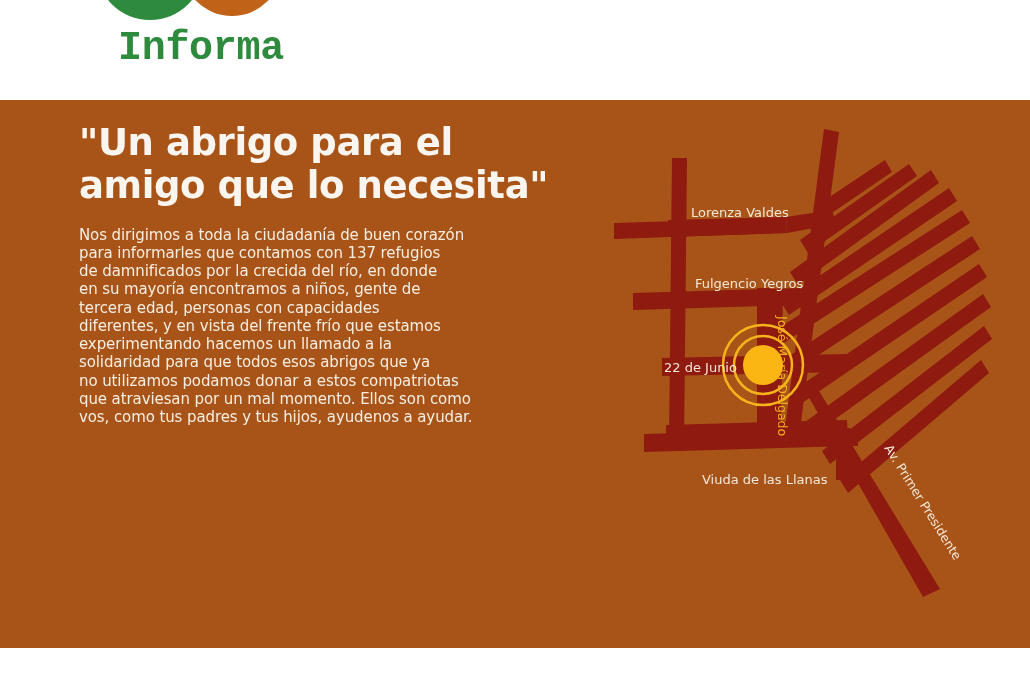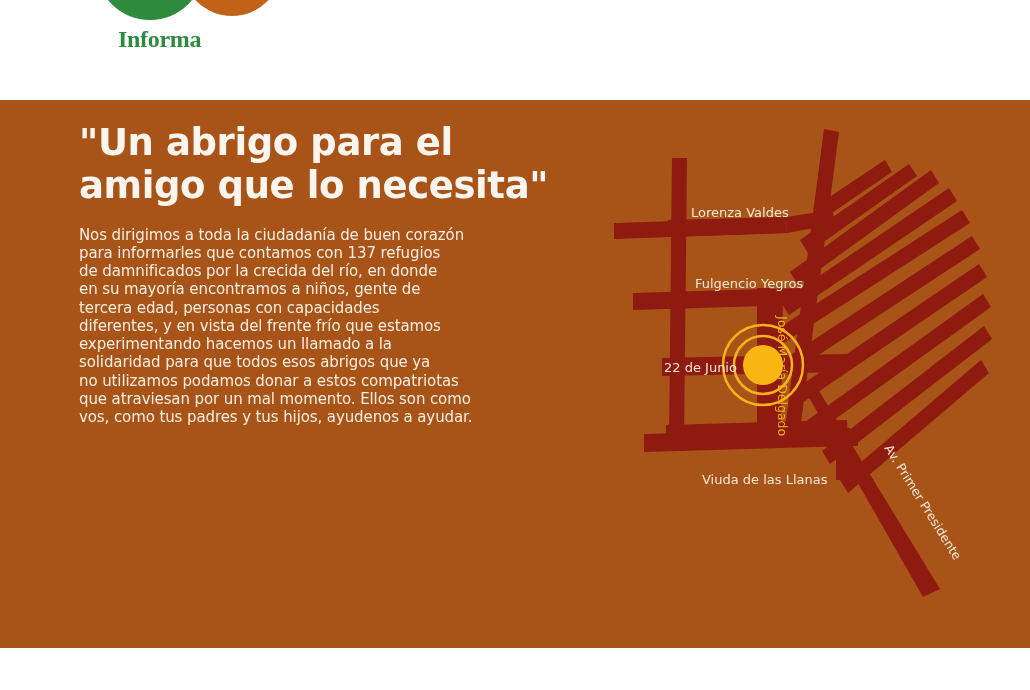--- a/index.html
+++ b/index.html
@@ -37,25 +37,25 @@
   }
   #logo-circle-orange {
     width: 100px; height: 100px;
     left: 182px; top: -84px;
     background: #C06319;
   }
   #logo-wordmark {
     position: absolute;
     left: 118px;
     top: 26px;
-    font-size: 24px;
+    font-size: 40px;
     font-weight: bold;
     color: #2E8B3E;
     letter-spacing: -0.3px;
-    font-family: Liberation Serif, serif;
+    font-family: Liberation Mono, monospace;
   }
 
   
   #panel {
     position: absolute;
     left: 0; top: 100px;
     width: 1030px;
     height: 548px;
     background: #A85418;
     overflow: hidden;

